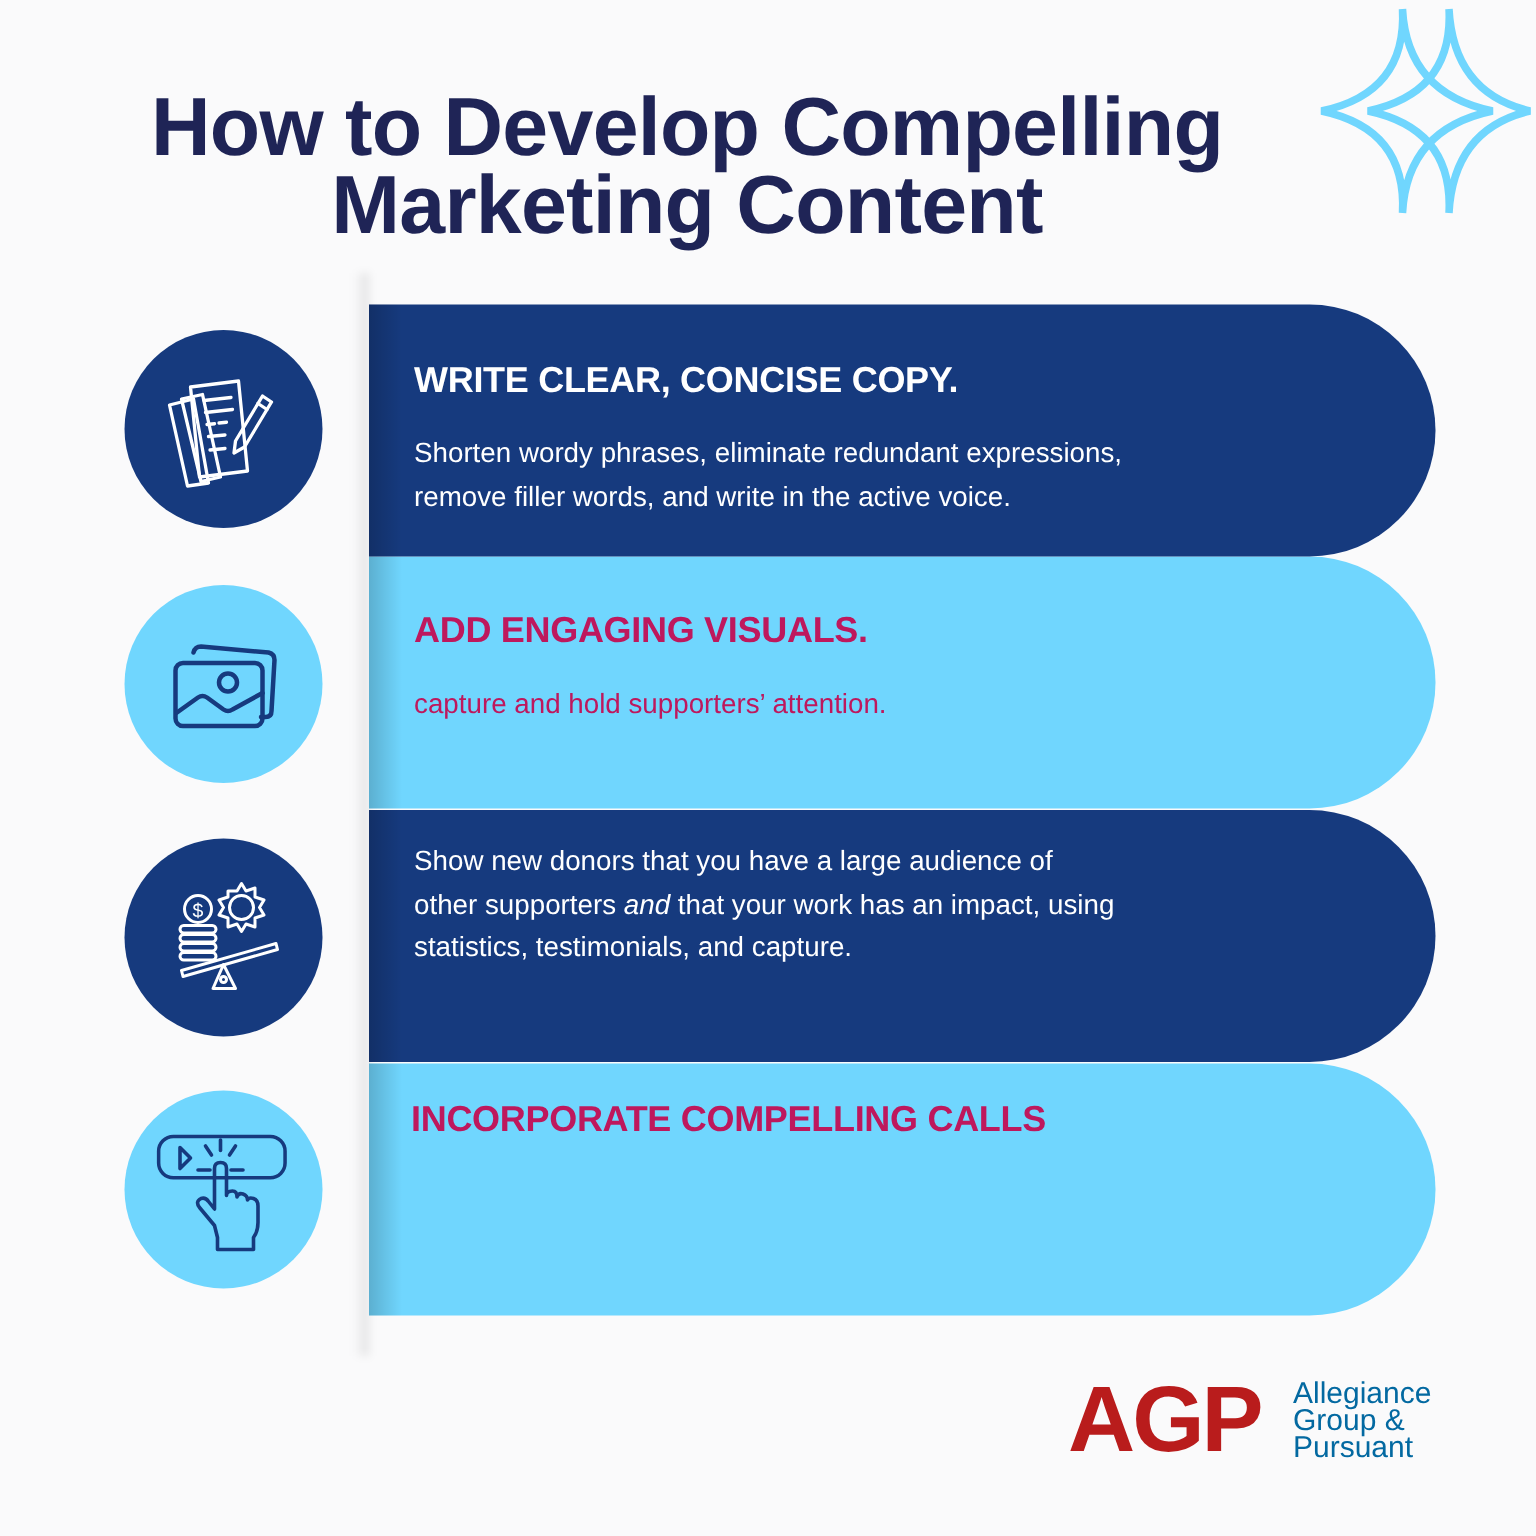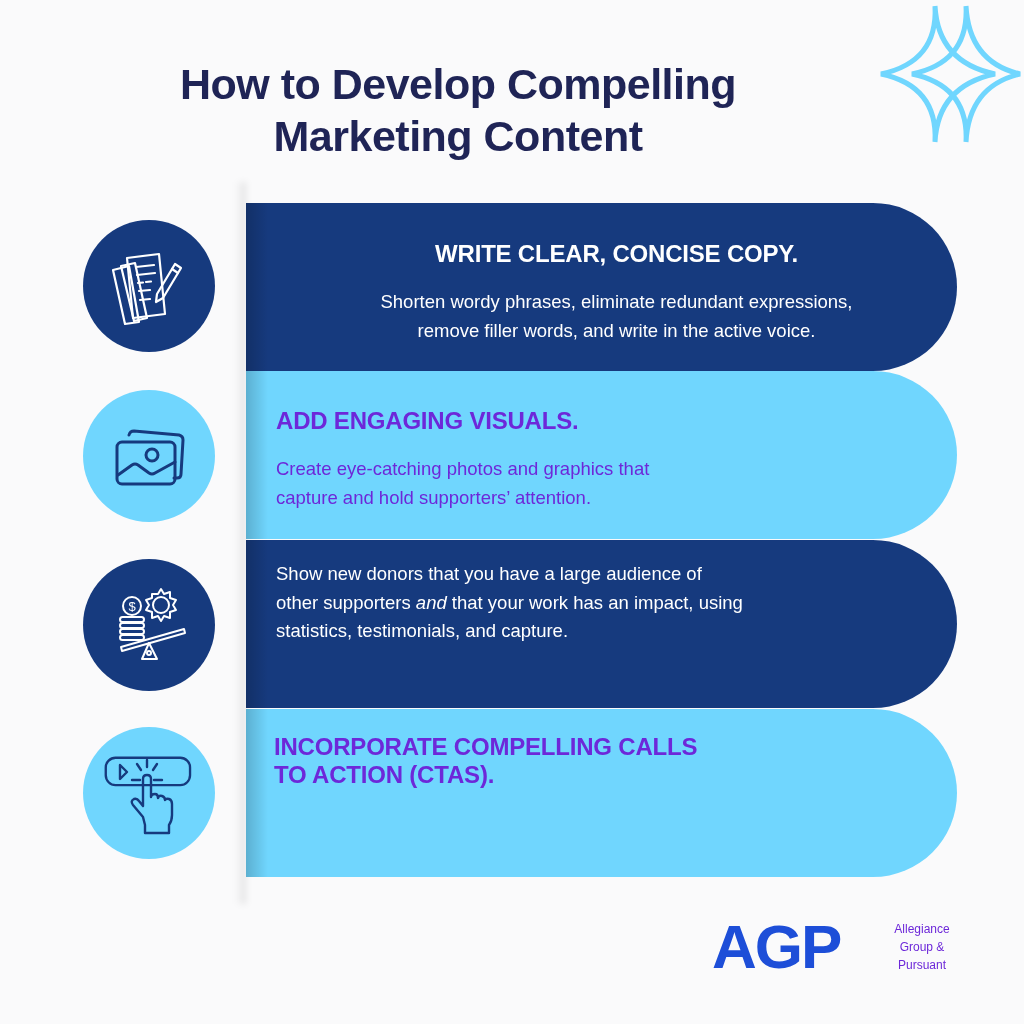--- a/index.html
+++ b/index.html
@@ -5,49 +5,49 @@
   html, body { margin:0; padding:0; }
   body {
     width:1024px; height:1024px; overflow:hidden;
     background:#fafafb;
     font-family:"Liberation Sans", sans-serif;
     position:relative;
   }
   .title {
     position:absolute; left:0; top:58px; width:916px;
     text-align:center; color:#1f2456;
-    font-size:43px; font-weight:bold; line-height:52px;
+    font-size:55px; font-weight:bold; line-height:52px;
     letter-spacing:-0.5px;
   }
   .title div { white-space:nowrap; }
   .sparkle { position:absolute; left:878px; top:2px; width:145px; height:145px; }
 
   .spine {
     position:absolute; left:236px; top:182px; width:10px; height:722px;
     background:linear-gradient(to right, rgba(0,0,0,0) 0%, rgba(0,0,0,0.10) 100%);
     filter:blur(3px);
   }
   .card {
     position:absolute; left:246px; width:711px; height:168px;
     border-radius:0 86px 86px 0;
     box-sizing:border-box; padding-left:30px;
   }
   .card::before {
     content:""; position:absolute; left:0; top:0; bottom:0; width:22px;
     background:linear-gradient(to right, rgba(0,0,0,0.18), rgba(0,0,0,0));
   }
   .card.dark { background:#163a7e; color:#ffffff; }
-  .card.light { background:#70d6fe; color:#6d28d9; }
+  .card.light { background:#70d6fe; color:#be185d; }
   .card .head {
     font-weight:bold; font-size:24px; line-height:28px; letter-spacing:-0.2px;
   }
   .card .body {
     font-size:18.5px; line-height:28.5px; margin-top:20px;
   }
-  .c1 { top:203px; z-index:4;text-align:center; }
+  .c1 { top:203px; z-index:4; }
   .c2 { top:371px; z-index:3; }
   .c3 { top:540px; z-index:2; }
   .c4 { top:709px; z-index:1;padding-left:28px; }
   .c1 .head { margin-top:37px; }
   .c2 .head { margin-top:36px; }
   .c3 .head { margin-top:24px; }
   .c4 .head { margin-top:24px; }
   .c4 .body { margin-top:2px; }
 
   .icon-circle {
@@ -57,26 +57,26 @@
   .icon-circle.dark { background:#163a7e; }
   .icon-circle.light { background:#70d6fe; }
   .i1 { top:220px; }
   .i2 { top:390px; }
   .i3 { top:559px; }
   .i4 { top:727px; }
   .icon-circle svg { width:100px; height:100px; }
 
   .logo { position:absolute; left:712px; top:912px; height:70px; }
   .logo .mark {
-    position:absolute; left:0; top:0; font-size:62px; font-weight:bold; color:#1d4ed8;
+    position:absolute; left:0; top:0; font-size:62px; font-weight:bold; color:#b91c1c;
     letter-spacing:-2px; line-height:70px;
   }
   .logo .name {
     position:absolute; left:150px; top:8px; width:120px;
-    color:#6d28d9; font-size:12px; line-height:18px;text-align:center;
+    color:#0369a1; font-size:20px; line-height:18px;
   }
   .logo .name div { white-space:nowrap; }
   em { font-style:italic; }
 </style>
 </head>
 <body>
 
 <div class="title">
   <div>How to Develop Compelling</div>
   <div>Marketing Content</div>
@@ -95,37 +95,35 @@
   <div class="head">WRITE CLEAR, CONCISE COPY.</div>
   <div class="body">
     <div>Shorten wordy phrases, eliminate redundant expressions,</div>
     <div>remove filler words, and write in the active voice.</div>
   </div>
 </div>
 
 <div class="card light c2">
   <div class="head">ADD ENGAGING VISUALS.</div>
   <div class="body">
-    <div>Create eye-catching photos and graphics that</div>
     <div>capture and hold supporters’ attention.</div>
   </div>
 </div>
 
 <div class="card dark c3">
   <div class="body">
     <div>Show new donors that you have a large audience of</div>
     <div><span>other supporters </span><em>and</em><span> that your work has an impact, using</span></div>
     <div>statistics, testimonials, and capture.</div>
   </div>
 </div>
 
 <div class="card light c4">
   <div class="head">
     <div>INCORPORATE COMPELLING CALLS</div>
-    <div>TO ACTION (CTAS).</div>
   </div>
 </div>
 
 <div class="icon-circle dark i1">
   <svg viewBox="0 0 100 100">
     <g fill="none" stroke="#ffffff" stroke-width="2.2" stroke-linejoin="round" stroke-linecap="round">
       <path d="M22 30 L36 27 L48 82 L35 85 Z" transform="rotate(0)"></path>
       <path d="M18 32 L32 28 L44 86 L30 88 Z" opacity="0"></path>
       <path d="M14 34 L30 30 L40 86 L26 88 Z"></path>
       <path d="M28 22 L60 18 L66 78 L34 82 Z"></path>

